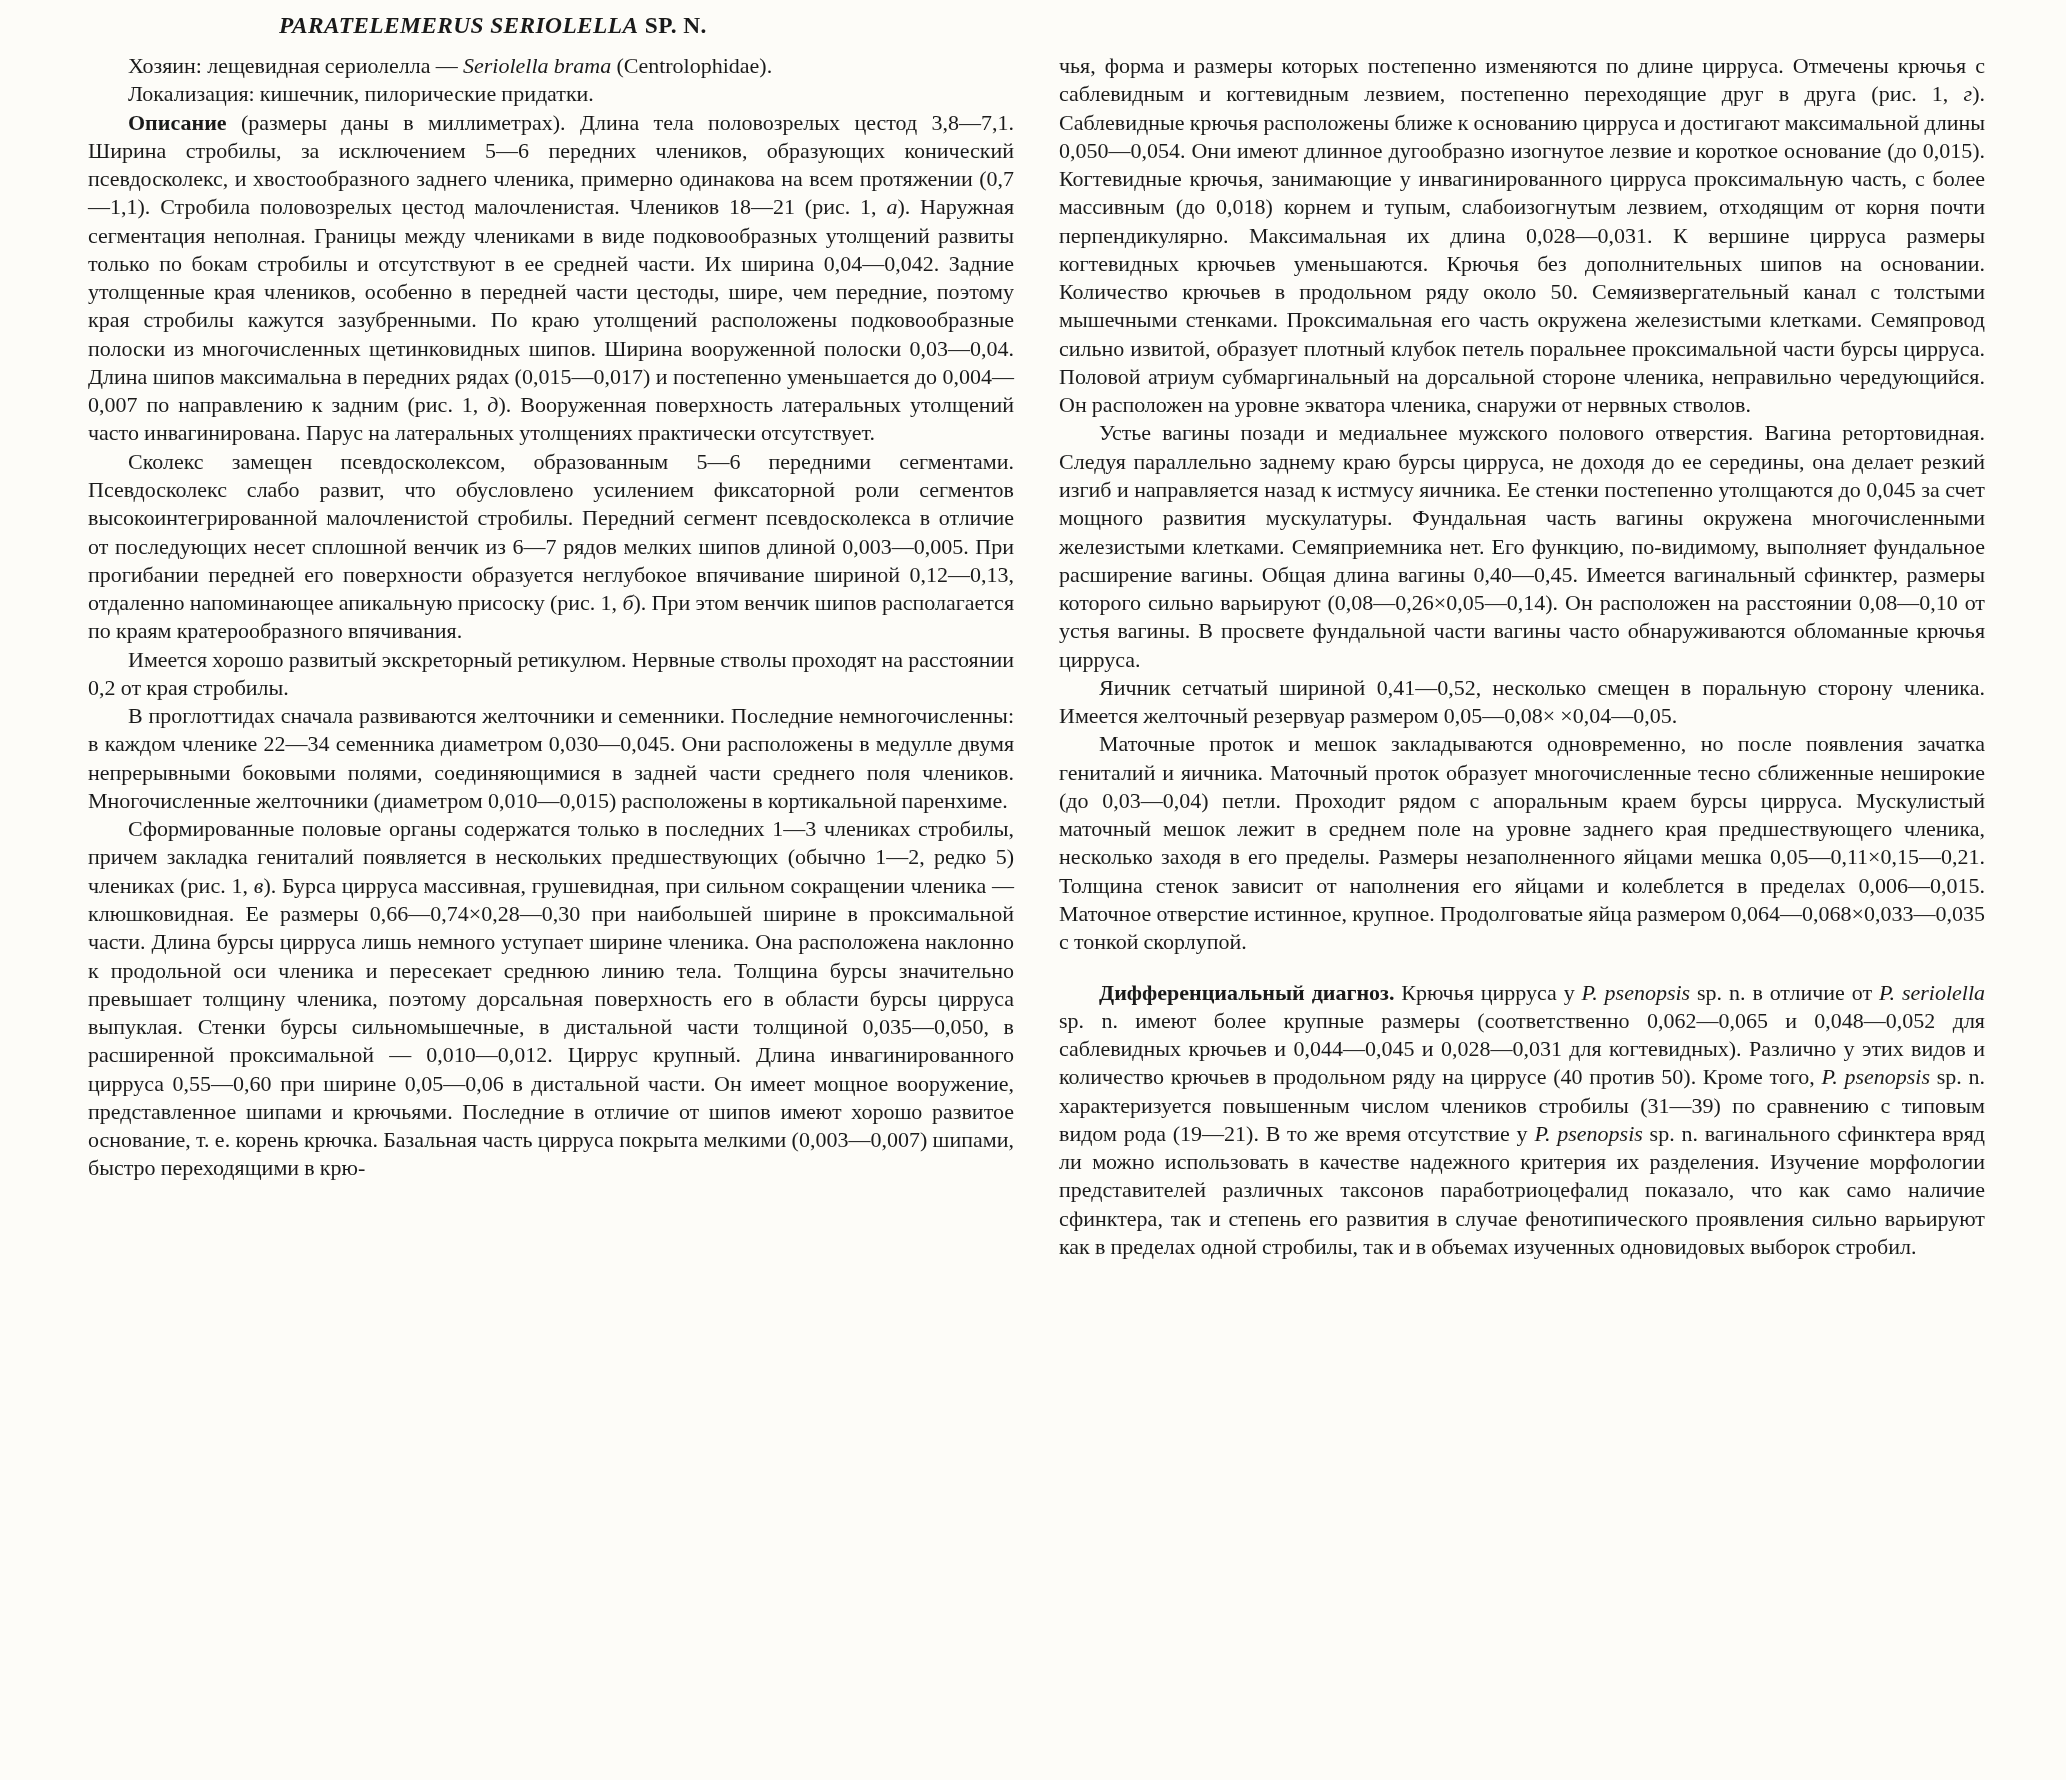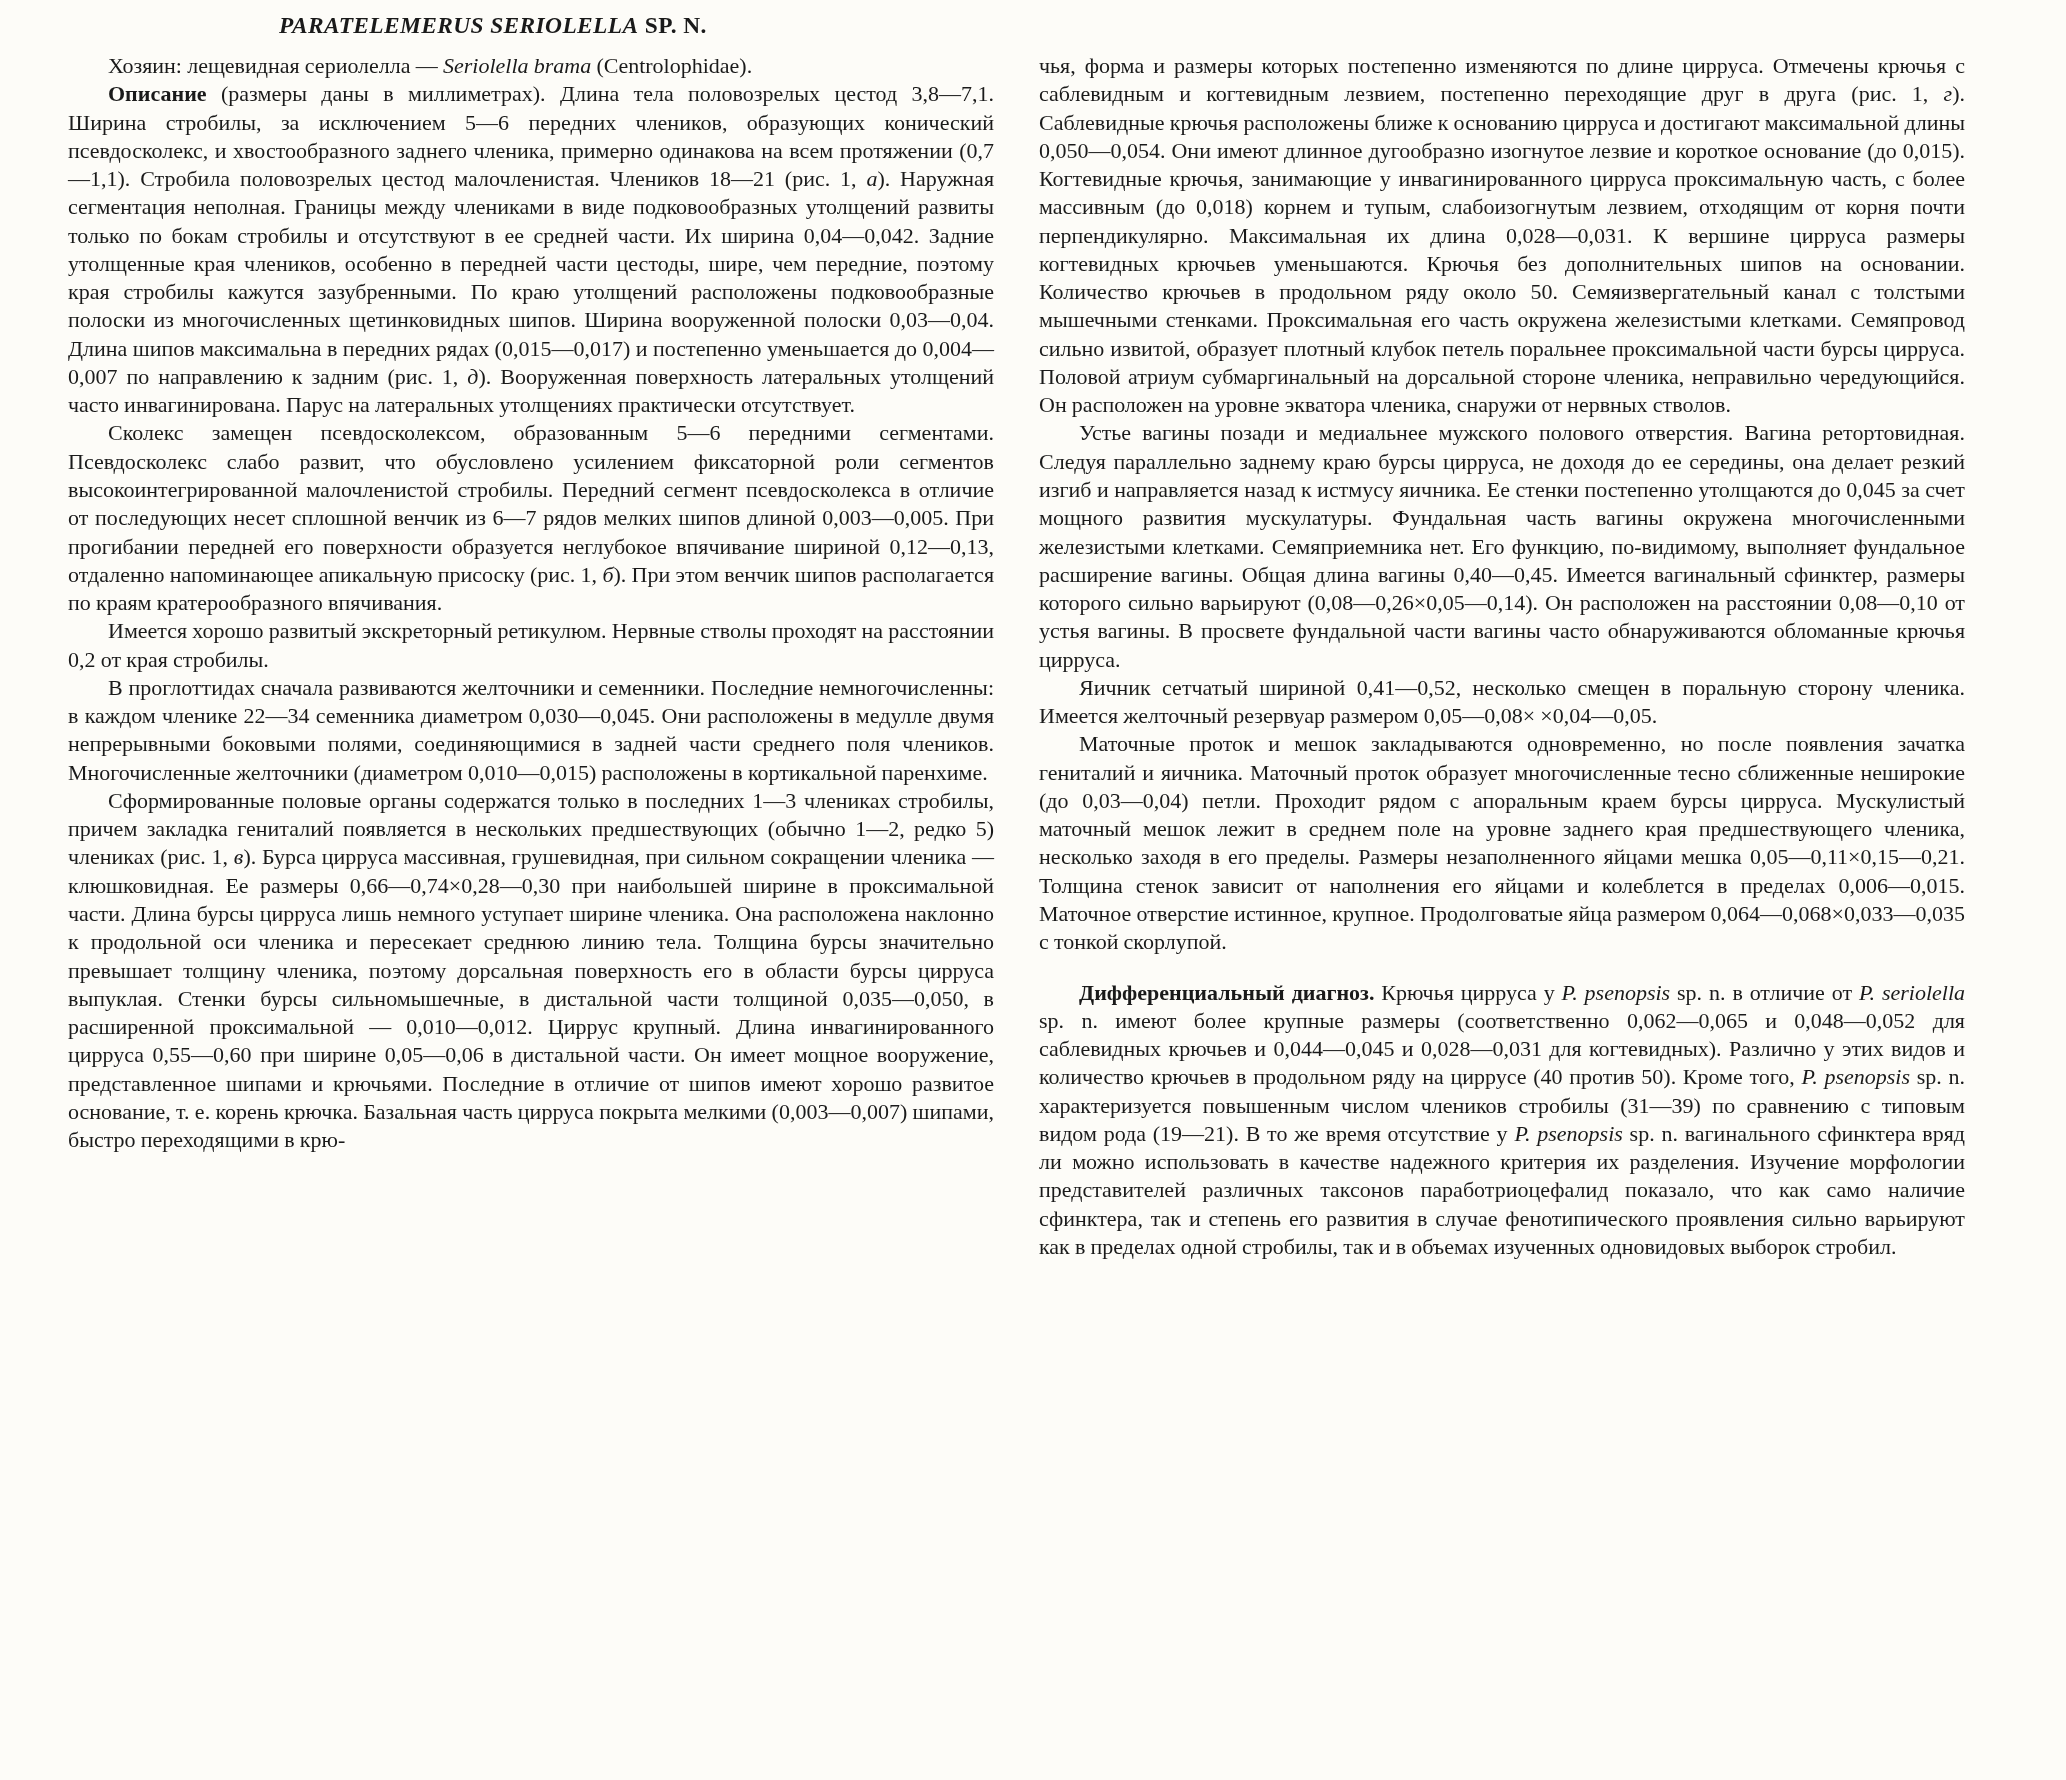--- a/index.html
+++ b/index.html
@@ -32,21 +32,21 @@
     letter-spacing: 0.4px;
   }
   .title .sp {
     font-style: normal;
   }
   .title .ital {
     font-style: italic;
   }
   .columns {
     position: absolute;
-    left: 68px;
+    left: 88px;
     top: 52px;
     width: 1897px;
     display: flex;
     gap: 45px;
   }
   .col {
     width: 926px;
   }
   p {
     margin: 0;
@@ -83,20 +83,21 @@
 
   <div class="title">
     <span class="ital">PARATELEMERUS SERIOLELLA</span>
     <span class="sp">SP. N.</span>
   </div>
 
   <div class="columns">
 
     <div class="col">
       <p class="ind">Хозяин: лещевидная сериолелла — <i>Seriolella brama</i> (Centrolophidae).</p>
+      <p class="ind">Локализация: кишечник, пилорические придатки.</p>
       <p class="ind"><b>Описание</b> (размеры даны в миллиметрах). Длина тела половозрелых цестод 3,8—7,1. Ширина стробилы, за исключением 5—6 передних члеников, образующих конический псевдосколекс, и хвостообразного заднего членика, примерно одинакова на всем протяжении (0,7—1,1). Стробила половозрелых цестод малочленистая. Члеников 18—21 (рис. 1, <i>а</i>). Наружная сегментация неполная. Границы между члениками в виде подковообразных утолщений развиты только по бокам стробилы и отсутствуют в ее средней части. Их ширина 0,04—0,042. Задние утолщенные края члеников, особенно в передней части цестоды, шире, чем передние, поэтому края стробилы кажутся зазубренными. По краю утолщений расположены подковообразные полоски из многочисленных щетинковидных шипов. Ширина вооруженной полоски 0,03—0,04. Длина шипов максимальна в передних рядах (0,015—0,017) и постепенно уменьшается до 0,004—0,007 по направлению к задним (рис. 1, <i>д</i>). Вооруженная поверхность латеральных утолщений часто инвагинирована. Парус на латеральных утолщениях практически отсутствует.</p>
       <p class="ind">Сколекс замещен псевдосколексом, образованным 5—6 передними сегментами. Псевдосколекс слабо развит, что обусловлено усилением фиксаторной роли сегментов высокоинтегрированной малочленистой стробилы. Передний сегмент псевдосколекса в отличие от последующих несет сплошной венчик из 6—7 рядов мелких шипов длиной 0,003—0,005. При прогибании передней его поверхности образуется неглубокое впячивание шириной 0,12—0,13, отдаленно напоминающее апикальную присоску (рис. 1, <i>б</i>). При этом венчик шипов располагается по краям кратерообразного впячивания.</p>
       <p class="ind">Имеется хорошо развитый экскреторный ретикулюм. Нервные стволы проходят на расстоянии 0,2 от края стробилы.</p>
       <p class="ind">В проглоттидах сначала развиваются желточники и семенники. Последние немногочисленны: в каждом членике 22—34 семенника диаметром 0,030—0,045. Они расположены в медулле двумя непрерывными боковыми полями, соединяющимися в задней части среднего поля члеников. Многочисленные желточники (диаметром 0,010—0,015) расположены в кортикальной паренхиме.</p>
       <p class="ind">Сформированные половые органы содержатся только в последних 1—3 члениках стробилы, причем закладка гениталий появляется в нескольких предшествующих (обычно 1—2, редко 5) члениках (рис. 1, <i>в</i>). Бурса цирруса массивная, грушевидная, при сильном сокращении членика — клюшковидная. Ее размеры 0,66—0,74×0,28—0,30 при наибольшей ширине в проксимальной части. Длина бурсы цирруса лишь немного уступает ширине членика. Она расположена наклонно к продольной оси членика и пересекает среднюю линию тела. Толщина бурсы значительно превышает толщину членика, поэтому дорсальная поверхность его в области бурсы цирруса выпуклая. Стенки бурсы сильномышечные, в дистальной части толщиной 0,035—0,050, в расширенной проксимальной — 0,010—0,012. Циррус крупный. Длина инвагинированного цирруса 0,55—0,60 при ширине 0,05—0,06 в дистальной части. Он имеет мощное вооружение, представленное шипами и крючьями. Последние в отличие от шипов имеют хорошо развитое основание, т. е. корень крючка. Базальная часть цирруса покрыта мелкими (0,003—0,007) шипами, быстро переходящими в крю-</p>
     </div>
 
     <div class="col">
       <p class="noind">чья, форма и размеры которых постепенно изменяются по длине цирруса. Отмечены крючья с саблевидным и когтевидным лезвием, постепенно переходящие друг в друга (рис. 1, <i>г</i>). Саблевидные крючья расположены ближе к основанию цирруса и достигают максимальной длины 0,050—0,054. Они имеют длинное дугообразно изогнутое лезвие и короткое основание (до 0,015). Когтевидные крючья, занимающие у инвагинированного цирруса проксимальную часть, с более массивным (до 0,018) корнем и тупым, слабоизогнутым лезвием, отходящим от корня почти перпендикулярно. Максимальная их длина 0,028—0,031. К вершине цирруса размеры когтевидных крючьев уменьшаются. Крючья без дополнительных шипов на основании. Количество крючьев в продольном ряду около 50. Семяизвергательный канал с толстыми мышечными стенками. Проксимальная его часть окружена железистыми клетками. Семяпровод сильно извитой, образует плотный клубок петель поральнее проксимальной части бурсы цирруса. Половой атриум субмаргинальный на дорсальной стороне членика, неправильно чередующийся. Он расположен на уровне экватора членика, снаружи от нервных стволов.</p>
       <p class="ind">Устье вагины позади и медиальнее мужского полового отверстия. Вагина ретортовидная. Следуя параллельно заднему краю бурсы цирруса, не доходя до ее середины, она делает резкий изгиб и направляется назад к истмусу яичника. Ее стенки постепенно утолщаются до 0,045 за счет мощного развития мускулатуры. Фундальная часть вагины окружена многочисленными железистыми клетками. Семяприемника нет. Его функцию, по-видимому, выполняет фундальное расширение вагины. Общая длина вагины 0,40—0,45. Имеется вагинальный сфинктер, размеры которого сильно варьируют (0,08—0,26×0,05—0,14). Он расположен на расстоянии 0,08—0,10 от устья вагины. В просвете фундальной части вагины часто обнаруживаются обломанные крючья цирруса.</p>

